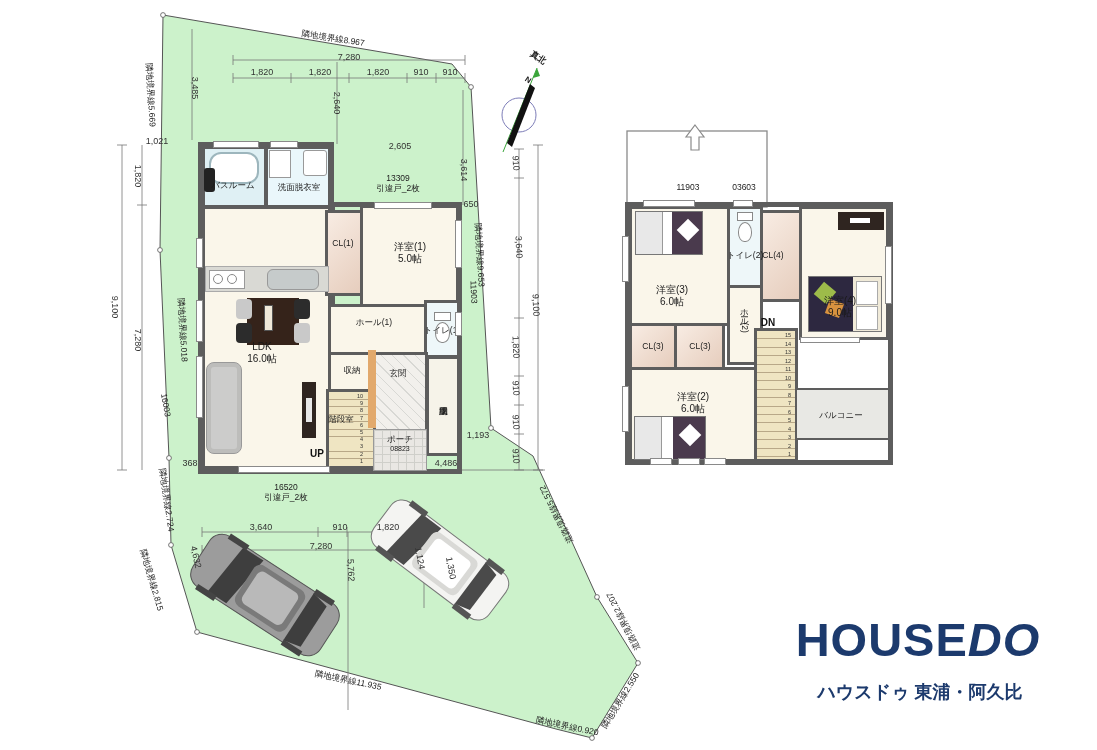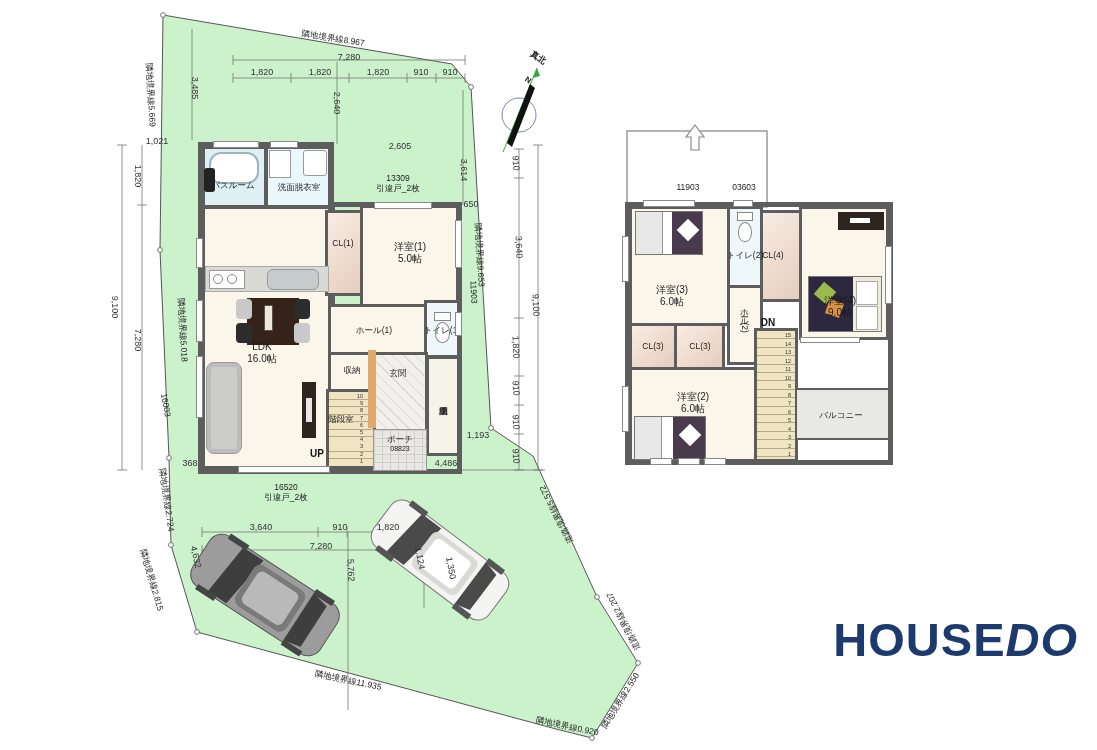--- a/index.html
+++ b/index.html
@@ -13,21 +13,21 @@
   .lab.small{font-size:8.5px;}
   .lab.v{writing-mode:vertical-rl;transform:translate(-50%,-50%);}
   .ann{position:absolute;white-space:nowrap;color:#333;}
   .ann-dim{font-size:9px;}
   .ann-code{font-size:8.5px;color:#222;}
   .ann-bnd{font-size:8.5px;color:#222;}
   .win{position:absolute;background:#fff;border:1px solid #8a8a8a;box-sizing:border-box;}
   .furn{position:absolute;box-sizing:border-box;}
   #lot-title{position:absolute;left:707px;top:535px;font-size:34px;font-weight:700;
              color:#1c3a6d;letter-spacing:4px;}
-  #logo{position:absolute;left:758px;top:612px;width:320px;text-align:right;color:#1c3a6d;}
+  #logo{position:absolute;left:758px;top:612px;width:320px;text-align:center;color:#1c3a6d;}
   #logo .l1{font-size:47px;font-weight:800;letter-spacing:1px;}
   #logo .l2{font-size:47px;font-weight:800;font-style:italic;letter-spacing:1px;}
   #logo-sub{position:absolute;left:775px;top:680px;width:290px;text-align:center;
             font-size:18px;font-weight:700;color:#1c3a6d;}
   .stairnum{position:absolute;font-size:5.5px;color:#333;width:10px;text-align:right;}
   .updn{position:absolute;transform:translate(-50%,-50%);font-weight:700;font-size:10px;color:#111;}
 </style>
 </head>
 <body>
 
@@ -178,21 +178,21 @@
     <div class="furn" style="left:302px;top:382px;width:14px;height:56px;background:#2f2520;"></div>
     <div class="furn" style="left:306px;top:398px;width:6px;height:24px;background:#e8e8e8;"></div>
     <div class="furn" style="left:434px;top:312px;width:17px;height:9px;background:#fff;border:1px solid #888;"></div>
     <div class="furn" style="left:435px;top:322px;width:15px;height:21px;background:#fff;border:1px solid #888;border-radius:50% 50% 45% 45%;"></div>
 
     <div class="lab small" style="left:233px;top:186px;">バスルーム</div>
     <div class="lab small" style="left:299px;top:188px;">洗面脱衣室</div>
     <div class="lab small" style="left:343px;top:244px;">CL(1)</div>
     <div class="lab" style="left:410px;top:252px;"><span>洋室(1)</span><br><span>5.0帖</span></div>
     <div class="lab" style="left:262px;top:352px;"><span>LDK</span><br><span>16.0帖</span></div>
-    <div class="lab small" style="left:374px;top:331px;">ホール(1)</div>
+    <div class="lab small" style="left:374px;top:323px;">ホール(1)</div>
     <div class="lab small" style="left:442px;top:331px;">トイレ(1)</div>
     <div class="lab small" style="left:352px;top:371px;">収納</div>
     <div class="lab small" style="left:398px;top:374px;">玄関</div>
     <div class="lab small" style="left:341px;top:420px;">階段室</div>
     <div class="lab small v" style="left:443px;top:400px;">土間収納</div>
     <div class="lab small" style="left:400px;top:440px;">ポーチ</div>
     <div class="lab" style="left:400px;top:449px;font-size:7px;">08823</div>
     <div class="updn" style="left:317px;top:453px;">UP</div>
   </div>
 
@@ -258,20 +258,21 @@
     <div class="lab small" style="left:700px;top:347px;">CL(3)</div>
     <div class="lab small v" style="left:744px;top:318px;">ホール(2)</div>
     <div class="lab" style="left:693px;top:402px;"><span>洋室(2)</span><br><span>6.0帖</span></div>
     <div class="lab small" style="left:841px;top:416px;">バルコニー</div>
     <div class="updn" style="left:768px;top:322px;">DN</div>
   </div>
 
   <div id="logo">
     <span class="l1">HOUSE</span><span class="l2">DO</span>
   </div>
+  <div id="logo-sub">ハウスドゥ 東浦・阿久比</div>
 
   <div class="lab small" style="left:538px;top:58px;transform:translate(-50%,-50%) rotate(33deg);font-weight:700;">真北</div>
   <div class="lab" style="left:528px;top:80px;transform:translate(-50%,-50%) rotate(33deg);font-size:8px;font-weight:700;">N</div>
 
   <div id="annotations">
       <span class="ann ann-dim" style="left: 349px; top: 57px; transform: translate(-50%, -50%) rotate(0deg);">7,280</span>
       <span class="ann ann-dim" style="left: 262px; top: 72px; transform: translate(-50%, -50%) rotate(0deg);">1,820</span>
       <span class="ann ann-dim" style="left: 320px; top: 72px; transform: translate(-50%, -50%) rotate(0deg);">1,820</span>
       <span class="ann ann-dim" style="left: 378px; top: 72px; transform: translate(-50%, -50%) rotate(0deg);">1,820</span>
       <span class="ann ann-dim" style="left: 421px; top: 72px; transform: translate(-50%, -50%) rotate(0deg);">910</span>

